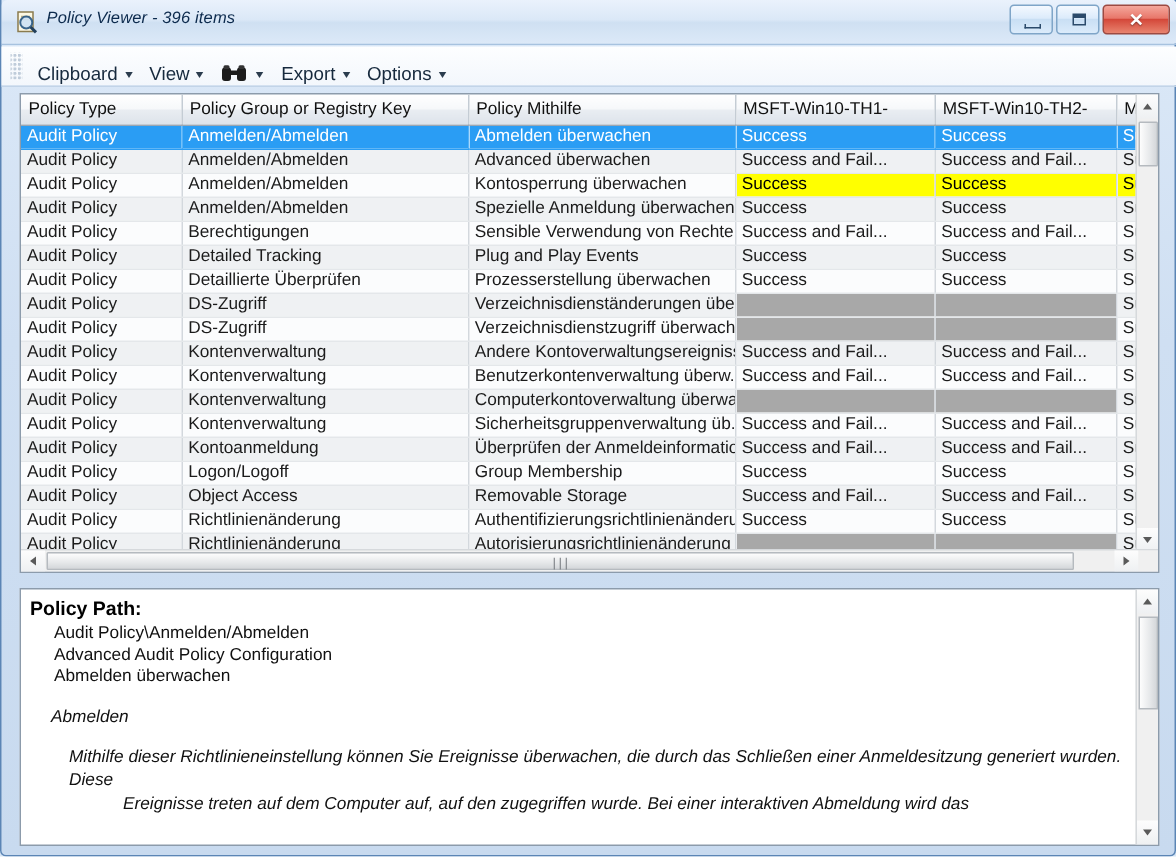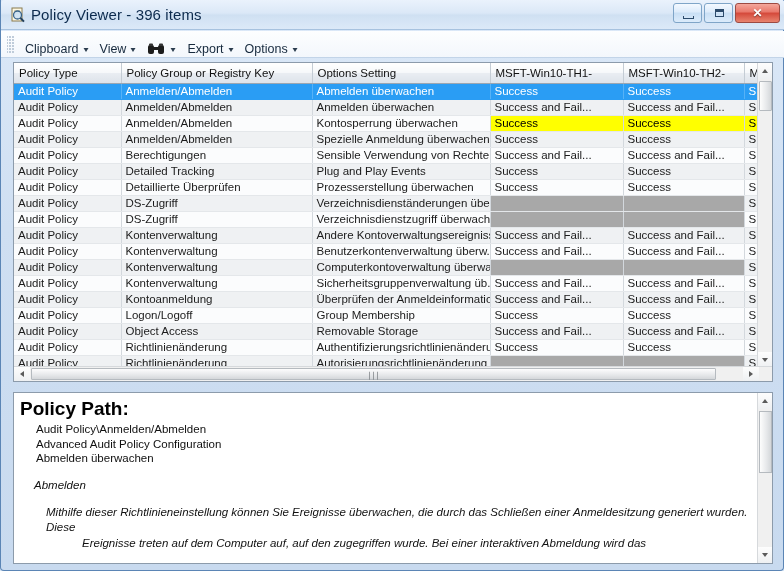--- a/index.html
+++ b/index.html
@@ -34,24 +34,25 @@
     border-radius: 4px 4px 0 0;
   }
   .title-icon {
     position: absolute;
     left: 9px; top: 7px;
     width: 16px; height: 16px;
   }
   .title-text {
     position: absolute;
     left: 30px; top: 6px;
-    font-size: 15px;
+    font-size: 11px;
     color: #0c2a4d;
     white-space: nowrap;
     letter-spacing: 0.1px;
+    font-style: italic;
   }
   .winbtns {
     position: absolute;
     right: 5px; top: 3px;
     display: flex;
     gap: 2px;
   }
   .winbtn {
     width: 29px; height: 20px;
     border: 1px solid #7fa5c8;
@@ -294,21 +295,21 @@
     position: absolute;
     left: 0; top: 0;
     width: 743px; height: 170px;
     padding: 4px 6px 0 6px;
     overflow: hidden;
     font-size: 11.5px;
     color: #111;
   }
   .pp-title {
     font-weight: bold;
-    font-size: 19px;
+    font-size: 13px;
     color: #000;
     margin: 1px 0 2px 0;
   }
   .pp-line {
     margin-left: 16px;
     font-size: 11.5px;
     line-height: 14.5px;
     color: #101010;
   }
   .pp-gap { height: 12px; }
@@ -424,39 +425,39 @@
     </div>
   </div>
 
   <div class="gridpanel">
     <div class="grid-inner">
       <table class="grid">
         <thead>
           <tr>
             <th class="c0">Policy Type</th>
             <th class="c1">Policy Group or Registry Key</th>
-            <th class="c2">Options Setting</th>
+            <th class="c2">Policy Mithilfe</th>
             <th class="c3">MSFT-Win10-TH1-</th>
             <th class="c4">MSFT-Win10-TH2-</th>
             <th class="c5">MSFT-Win1</th>
           </tr>
         </thead>
         <tbody>
             <tr class="sel">
               <td class="c0">Audit Policy</td>
               <td class="c1">Anmelden/Abmelden</td>
               <td class="c2">Abmelden überwachen</td>
               <td class="c3">Success</td>
               <td class="c4">Success</td>
               <td class="c5">Success</td>
             </tr>
             <tr class="alt">
               <td class="c0">Audit Policy</td>
               <td class="c1">Anmelden/Abmelden</td>
-              <td class="c2">Anmelden überwachen</td>
+              <td class="c2">Advanced überwachen</td>
               <td class="c3">Success and Fail...</td>
               <td class="c4">Success and Fail...</td>
               <td class="c5">Success and</td>
             </tr>
             <tr>
               <td class="c0">Audit Policy</td>
               <td class="c1">Anmelden/Abmelden</td>
               <td class="c2">Kontosperrung überwachen</td>
               <td class="c3 hl">Success</td>
               <td class="c4 hl">Success</td>

